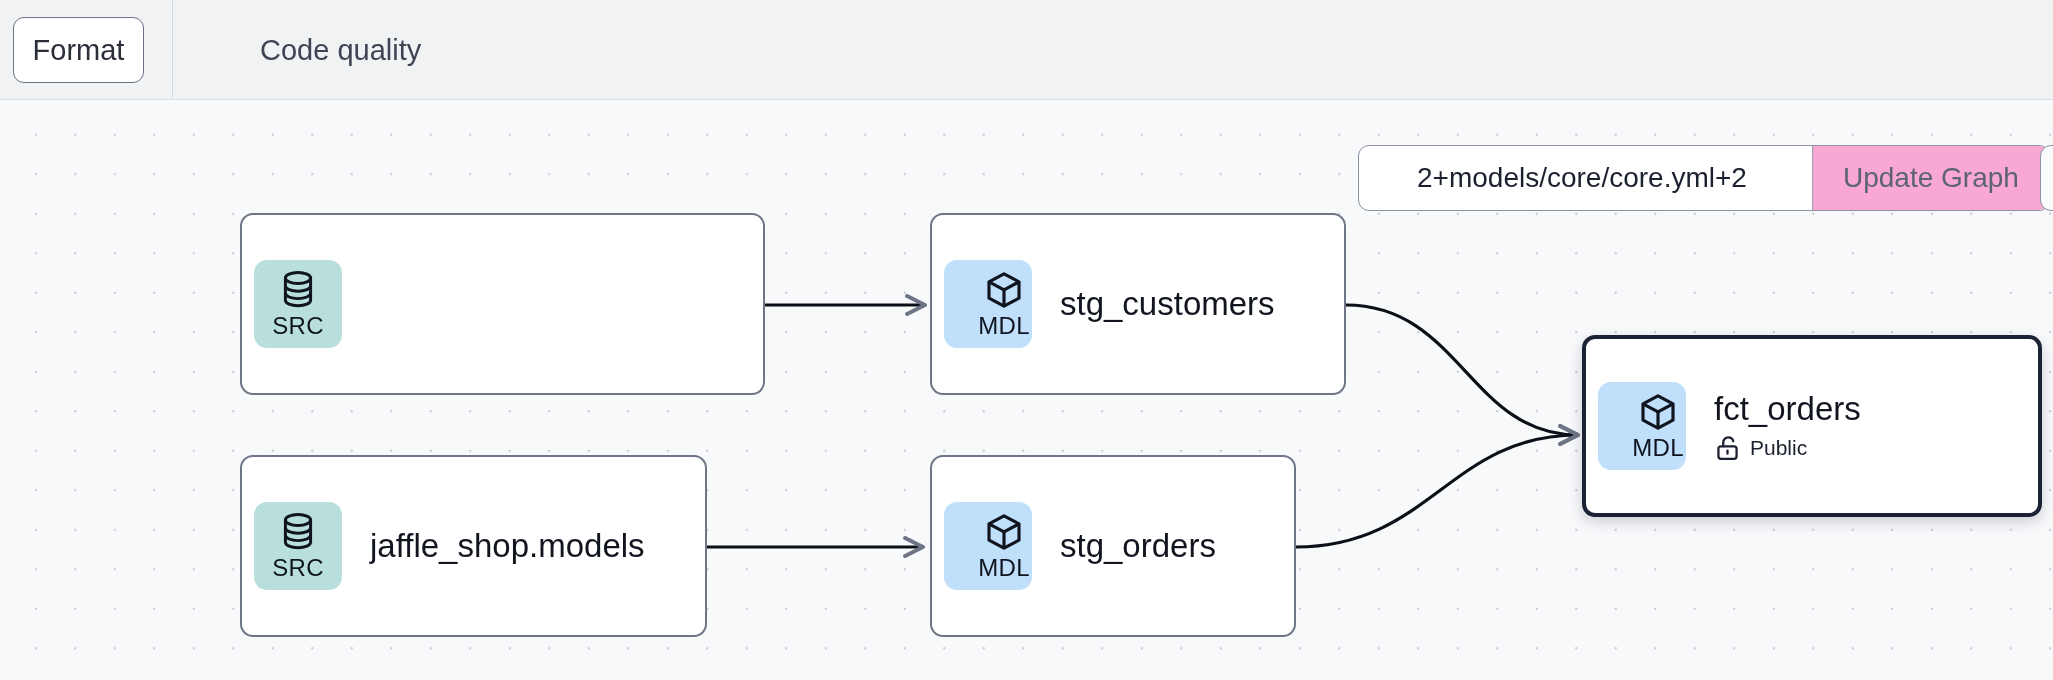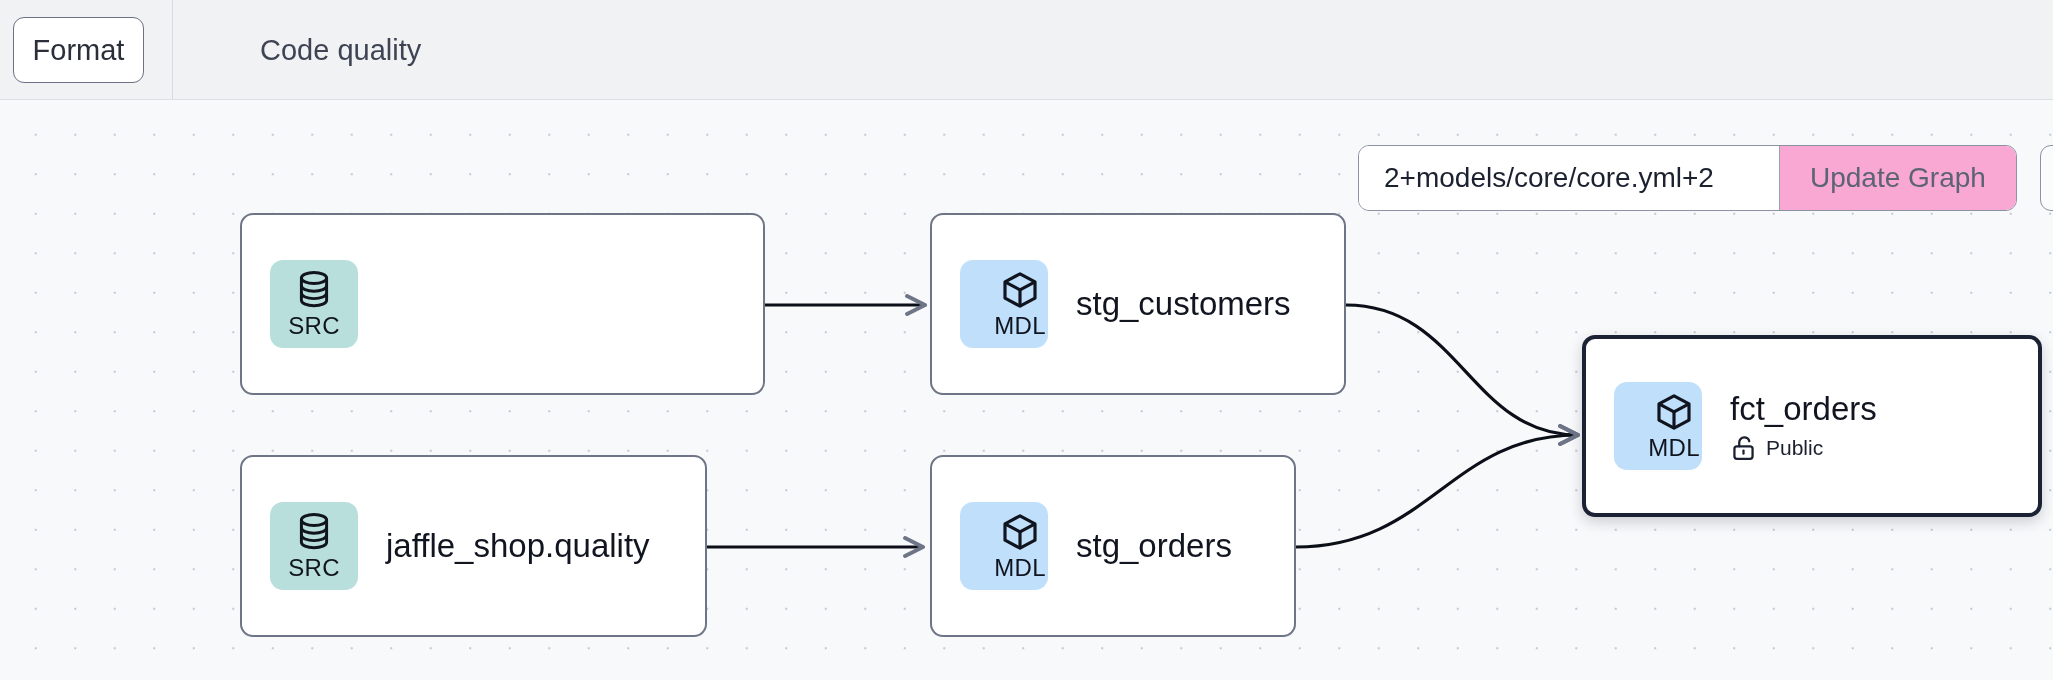--- a/index.html
+++ b/index.html
@@ -122,21 +122,21 @@
 
   .badge {
     width: 88px;
     height: 88px;
     border-radius: 13px;
     display: flex;
     flex-direction: column;
     align-items: center;
     justify-content: center;
     flex: none;
-    margin-left: 28px;
+    margin-left: 12px;
   }
   .badge.src { background: #b9dfdc; }
   .badge.mdl { background: #bfdffa; padding-left: 32px; }
 
   .badge svg { display: block; }
 
   .badge-text {
     font-size: 24px;
     line-height: 1;
     color: #10141f;
@@ -278,21 +278,21 @@
       <div class="badge src">
         <svg width="38" height="40" viewBox="0 0 24 26">
           <ellipse cx="12" cy="5.2" rx="8.2" ry="3.6" fill="none" stroke="#10141f" stroke-width="1.9"></ellipse>
           <path d="M3.8 5.2 V 19.6 C 3.8 21.6 7.5 23.2 12 23.2 C 16.5 23.2 20.2 21.6 20.2 19.6 V 5.2" fill="none" stroke="#10141f" stroke-width="1.9" stroke-linecap="round"></path>
           <path d="M3.8 10.2 C 3.8 12.2 7.5 13.8 12 13.8 C 16.5 13.8 20.2 12.2 20.2 10.2" fill="none" stroke="#10141f" stroke-width="1.9" stroke-linecap="round"></path>
           <path d="M3.8 15.0 C 3.8 17.0 7.5 18.6 12 18.6 C 16.5 18.6 20.2 17.0 20.2 15.0" fill="none" stroke="#10141f" stroke-width="1.9" stroke-linecap="round"></path>
         </svg>
         <span class="badge-text">SRC</span>
       </div>
       <div class="node-body">
-        <div class="node-title">jaffle_shop.quality</div>
+        <div class="node-title">jaffle_shop.models</div>
       </div>
     </div>
 
     <div class="node" style="left:930px; top:355px; width:366px; height:182px;">
       <div class="badge mdl">
         <svg width="40" height="40" viewBox="0 0 24 24">
           <path d="M12 2.3 L 21 7.1 L 21 16.9 L 12 21.7 L 3 16.9 L 3 7.1 Z" fill="none" stroke="#10141f" stroke-width="1.9" stroke-linejoin="round"></path>
           <path d="M3 7.1 L 12 11.9 L 21 7.1" fill="none" stroke="#10141f" stroke-width="1.9" stroke-linejoin="round"></path>
           <path d="M12 11.9 L 12 21.7" fill="none" stroke="#10141f" stroke-width="1.9"></path>
         </svg>
@@ -318,21 +318,21 @@
           <svg width="27" height="28" viewBox="0 0 20 21">
             <rect x="3.2" y="9.2" width="13.6" height="9.4" rx="1.9" fill="none" stroke="#1b2030" stroke-width="1.7"></rect>
             <path d="M6.8 9.2 V 6.4 C 6.8 4.2 8.5 2.6 10.6 2.6 C 12.4 2.6 13.9 3.8 14.3 5.4" fill="none" stroke="#1b2030" stroke-width="1.7" stroke-linecap="round"></path>
             <path d="M10 12.4 V 14.8" fill="none" stroke="#1b2030" stroke-width="1.7" stroke-linecap="round"></path>
           </svg>
           <span>Public</span>
         </div>
       </div>
     </div>
 
-    <div class="querybar" style="left:1358px; top:45px;">
+    <div class="querybar" style="left:1358px; top:45px;padding-left:33px;">
       <input class="query-input" type="text" value="2+models/core/core.yml+2" style="">
       <button class="query-btn">Update Graph</button>
     </div>
 
     <div class="side-panel-stub" style="left:2040px; top:45px; width:60px;"></div>
 
   </div>
 </div>
 
 </body></html>

